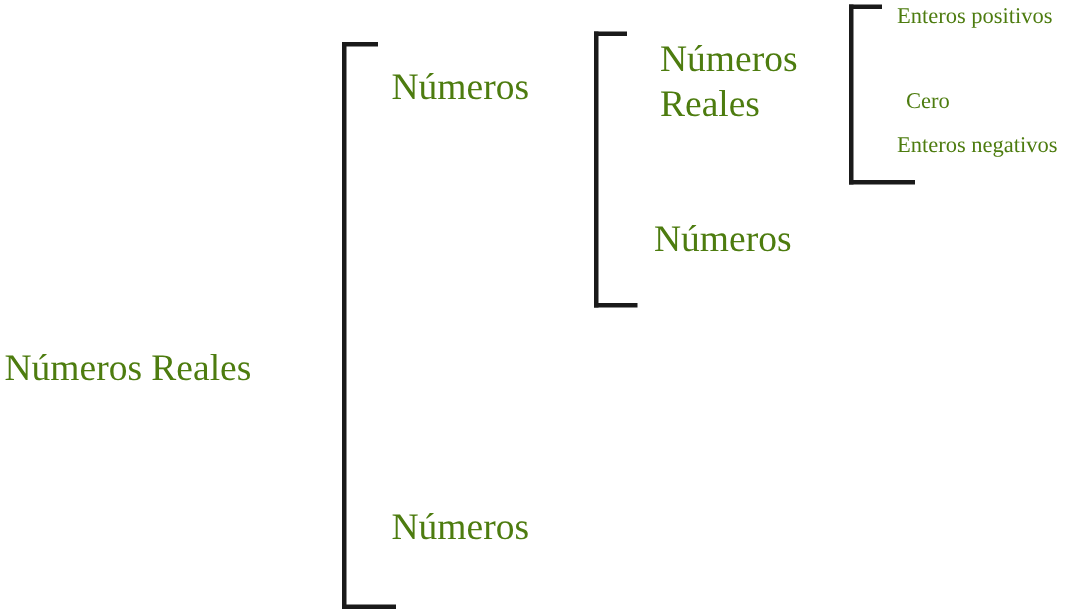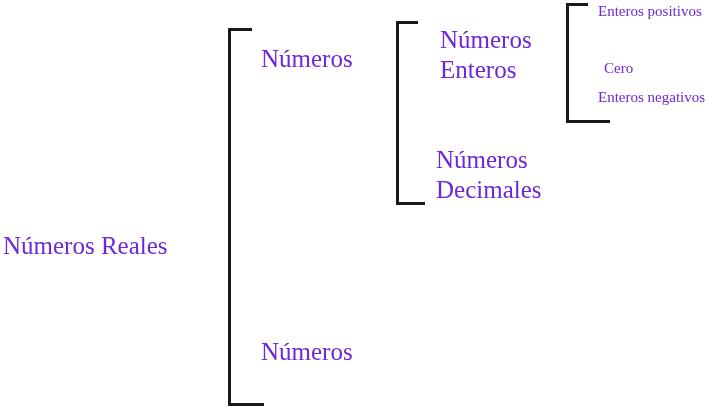--- a/index.html
+++ b/index.html
@@ -18,21 +18,21 @@
     width: 723px;
     height: 409px;
     background: #ffffff;
     overflow: hidden;
   }
 
   
   .node {
     position: absolute;
     white-space: nowrap;
-    color: #6d28d9;
+    color: #4d7c0f;
     line-height: 1.18;
   }
   .node .line {
     display: block;
   }
 
   .level-1 {
     font-size: 25px;
     margin-top: 40px;
   }
@@ -95,26 +95,25 @@
   </div>
 
   <div class="bracket" style="left:396px; top:21px; width:22px; height:184px;">
     <span class="spine"></span>
     <span class="arm arm-top" style="width:22px;"></span>
     <span class="arm arm-bottom" style="width:29px;"></span>
   </div>
 
   <div class="node level-3" style="left:440px; top:25px;">
     <span class="line">Números</span>
-    <span class="line">Enteros</span>
+    <span class="line">Reales</span>
   </div>
 
   <div class="node level-3" style="left:436px; top:145px;">
     <span class="line">Números</span>
-    <span class="line">Decimales</span>
   </div>
 
   <div class="bracket" style="left:566px; top:3px; width:22px; height:120px;">
     <span class="spine"></span>
     <span class="arm arm-top" style="width:22px;"></span>
     <span class="arm arm-bottom" style="width:44px;"></span>
   </div>
 
   <div class="node level-4" style="left:598px; top:3px;">
     <span class="line">Enteros positivos</span>

